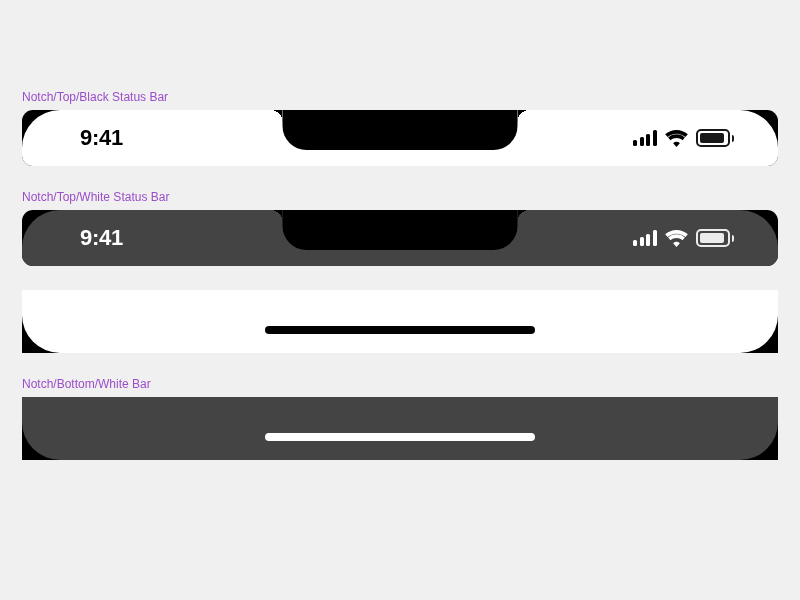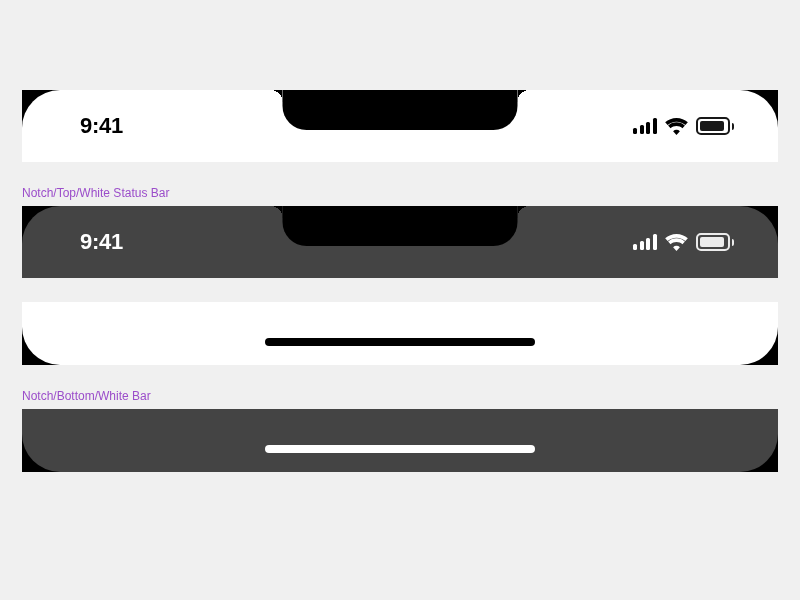--- a/index.html
+++ b/index.html
@@ -22,21 +22,22 @@
     font-weight: 400;
   }
   .frame {
     position: relative;
     width: 100%;
     background: #000;
     overflow: hidden;
   }
   
   .top-frame {
-    height: 72px;
+    height: 56px;
+    border-radius: 11px;
   }
   .top-surface {
     position: absolute;
     inset: 0;
     border-top-left-radius: 38px;
     border-top-right-radius: 38px;
     overflow: hidden;
   }
   .top-surface.light { background: #fff; }
   .top-surface.dark  { background: #444444; }
@@ -152,20 +153,21 @@
     height: 8px;
     border-radius: 4px;
   }
   .bottom-surface.light .home-indicator { background:#000; }
   .bottom-surface.dark  .home-indicator { background:#fff; }
 </style>
 </head>
 <body>
 
 <div class="variant">
+  <div class="variant-label">Notch/Top/Black Status Bar</div>
   <div class="frame top-frame">
     <div class="top-surface light">
       <div class="notch"></div>
       <div class="status-content">
         <div class="time">9:41</div>
         <div class="indicators">
           <div class="cell-bars">
               <span></span>
               <span></span>
               <span></span>

